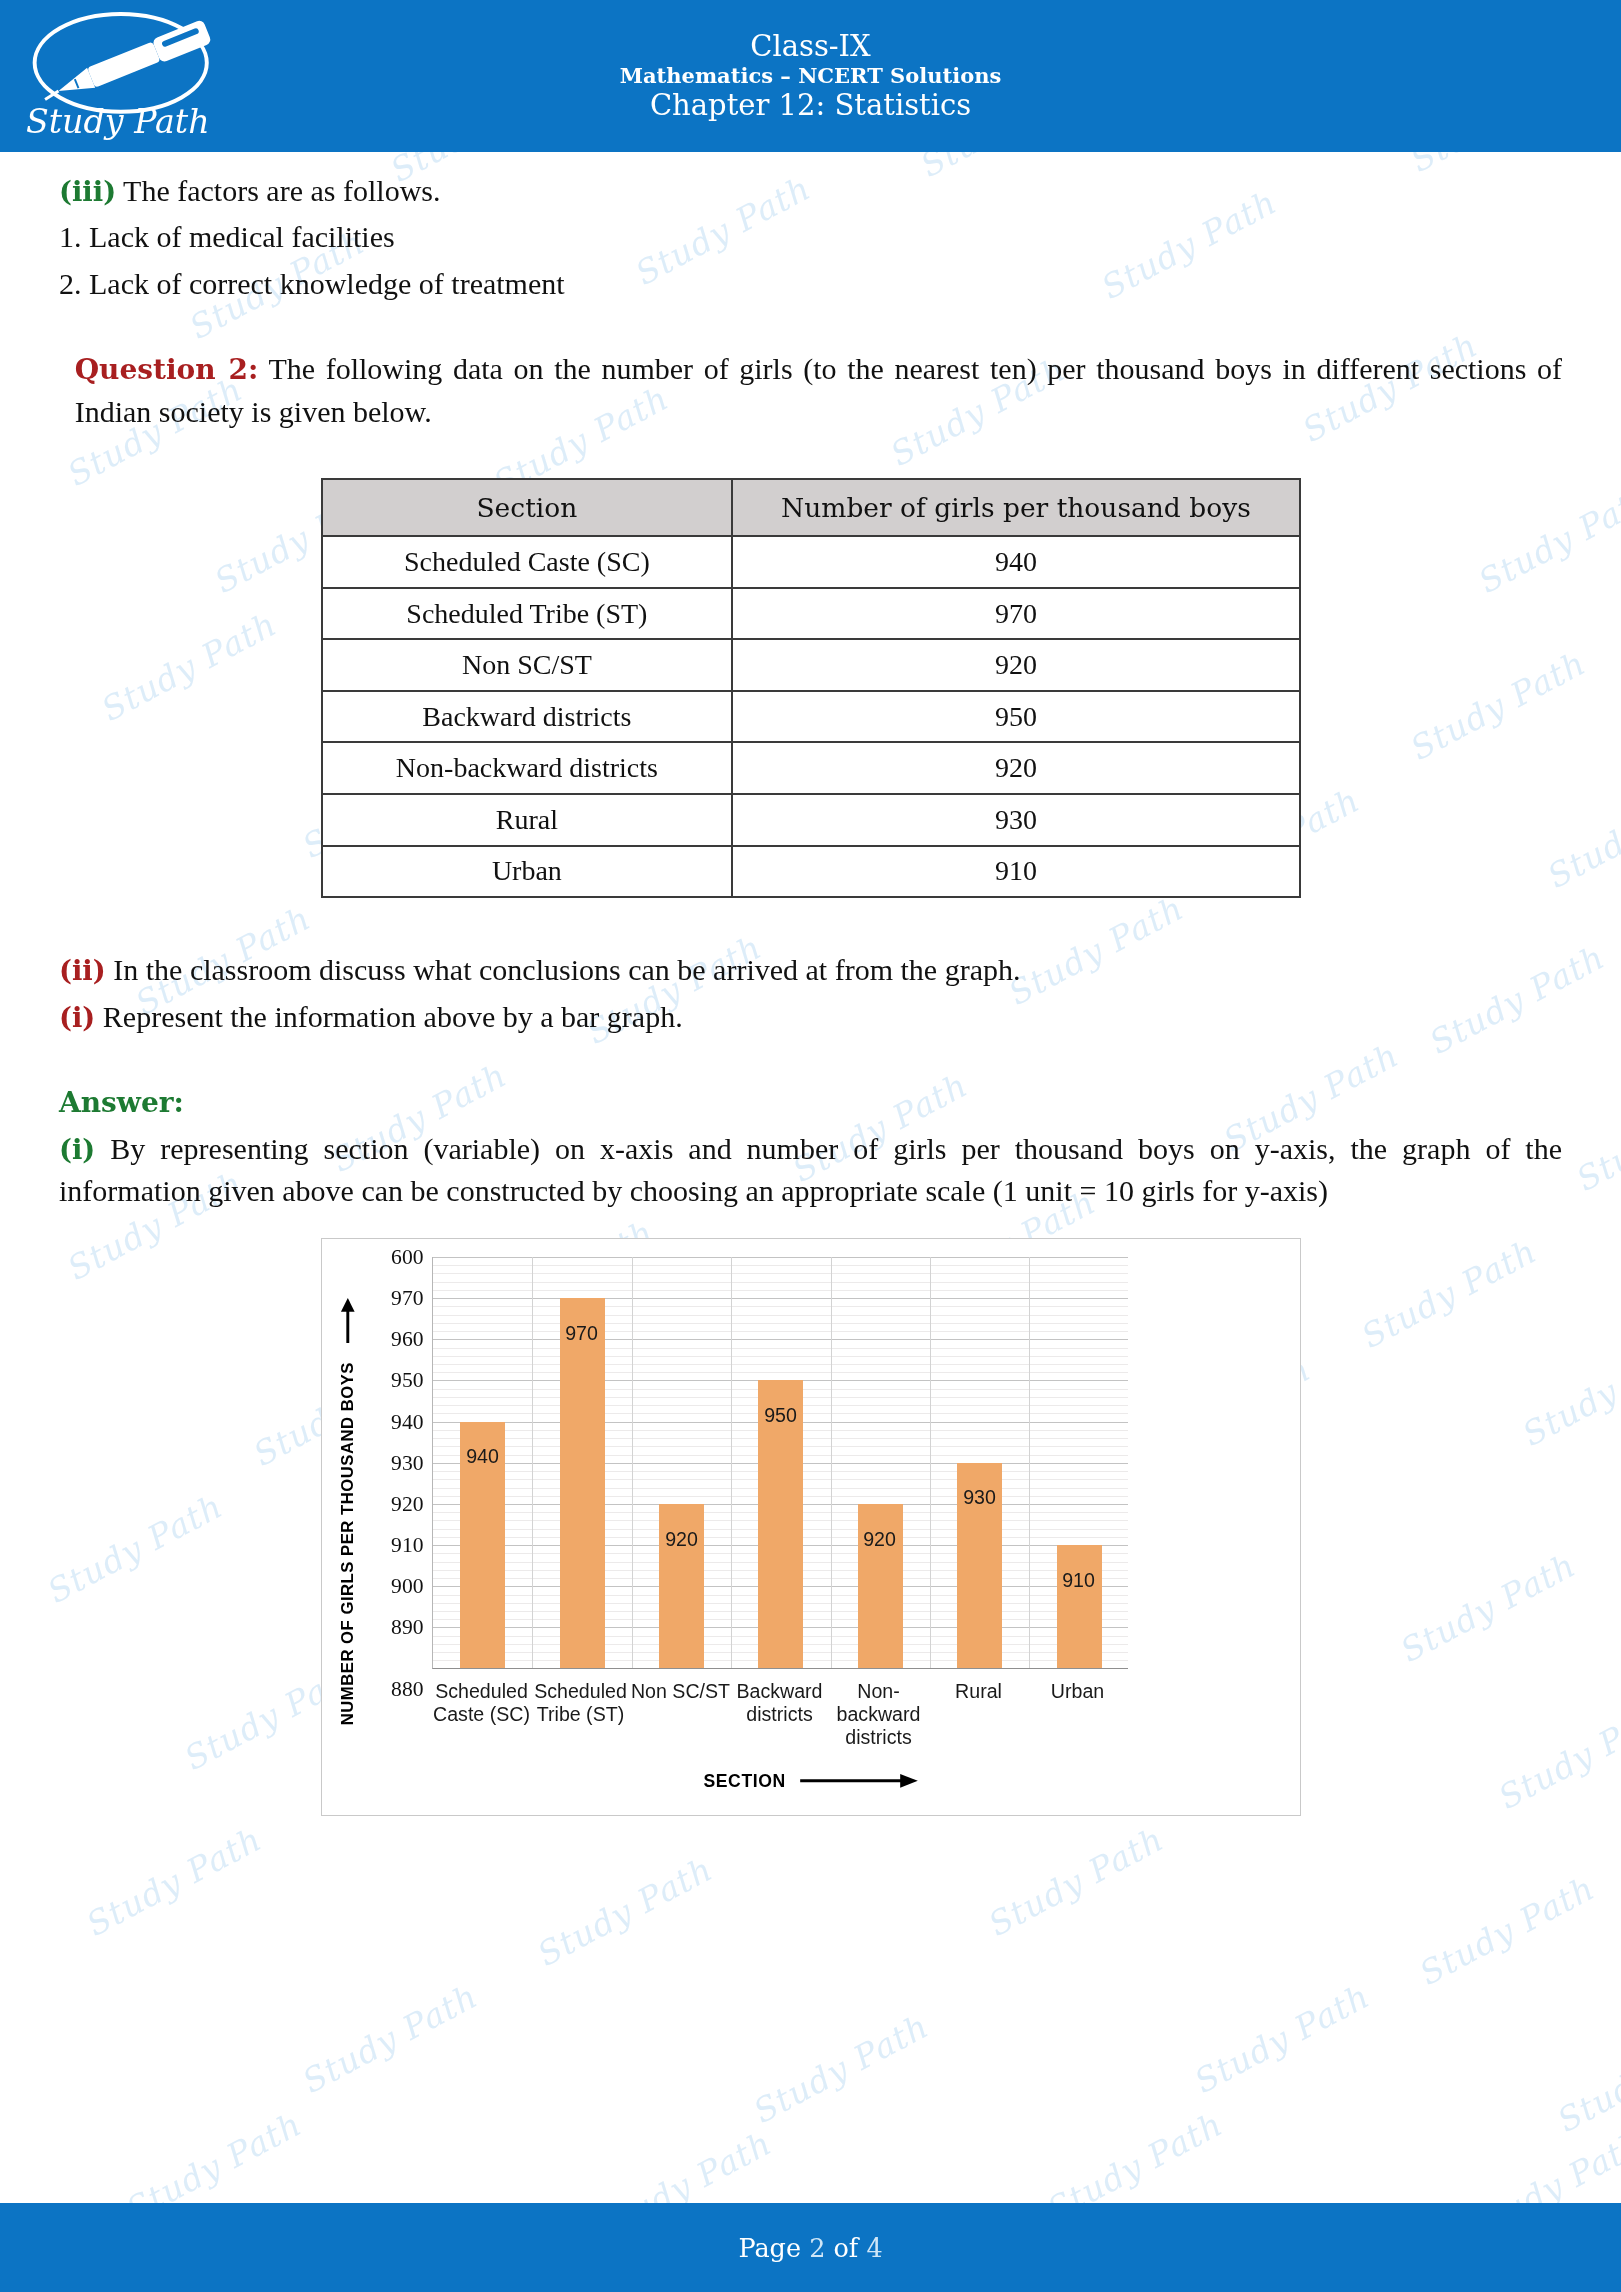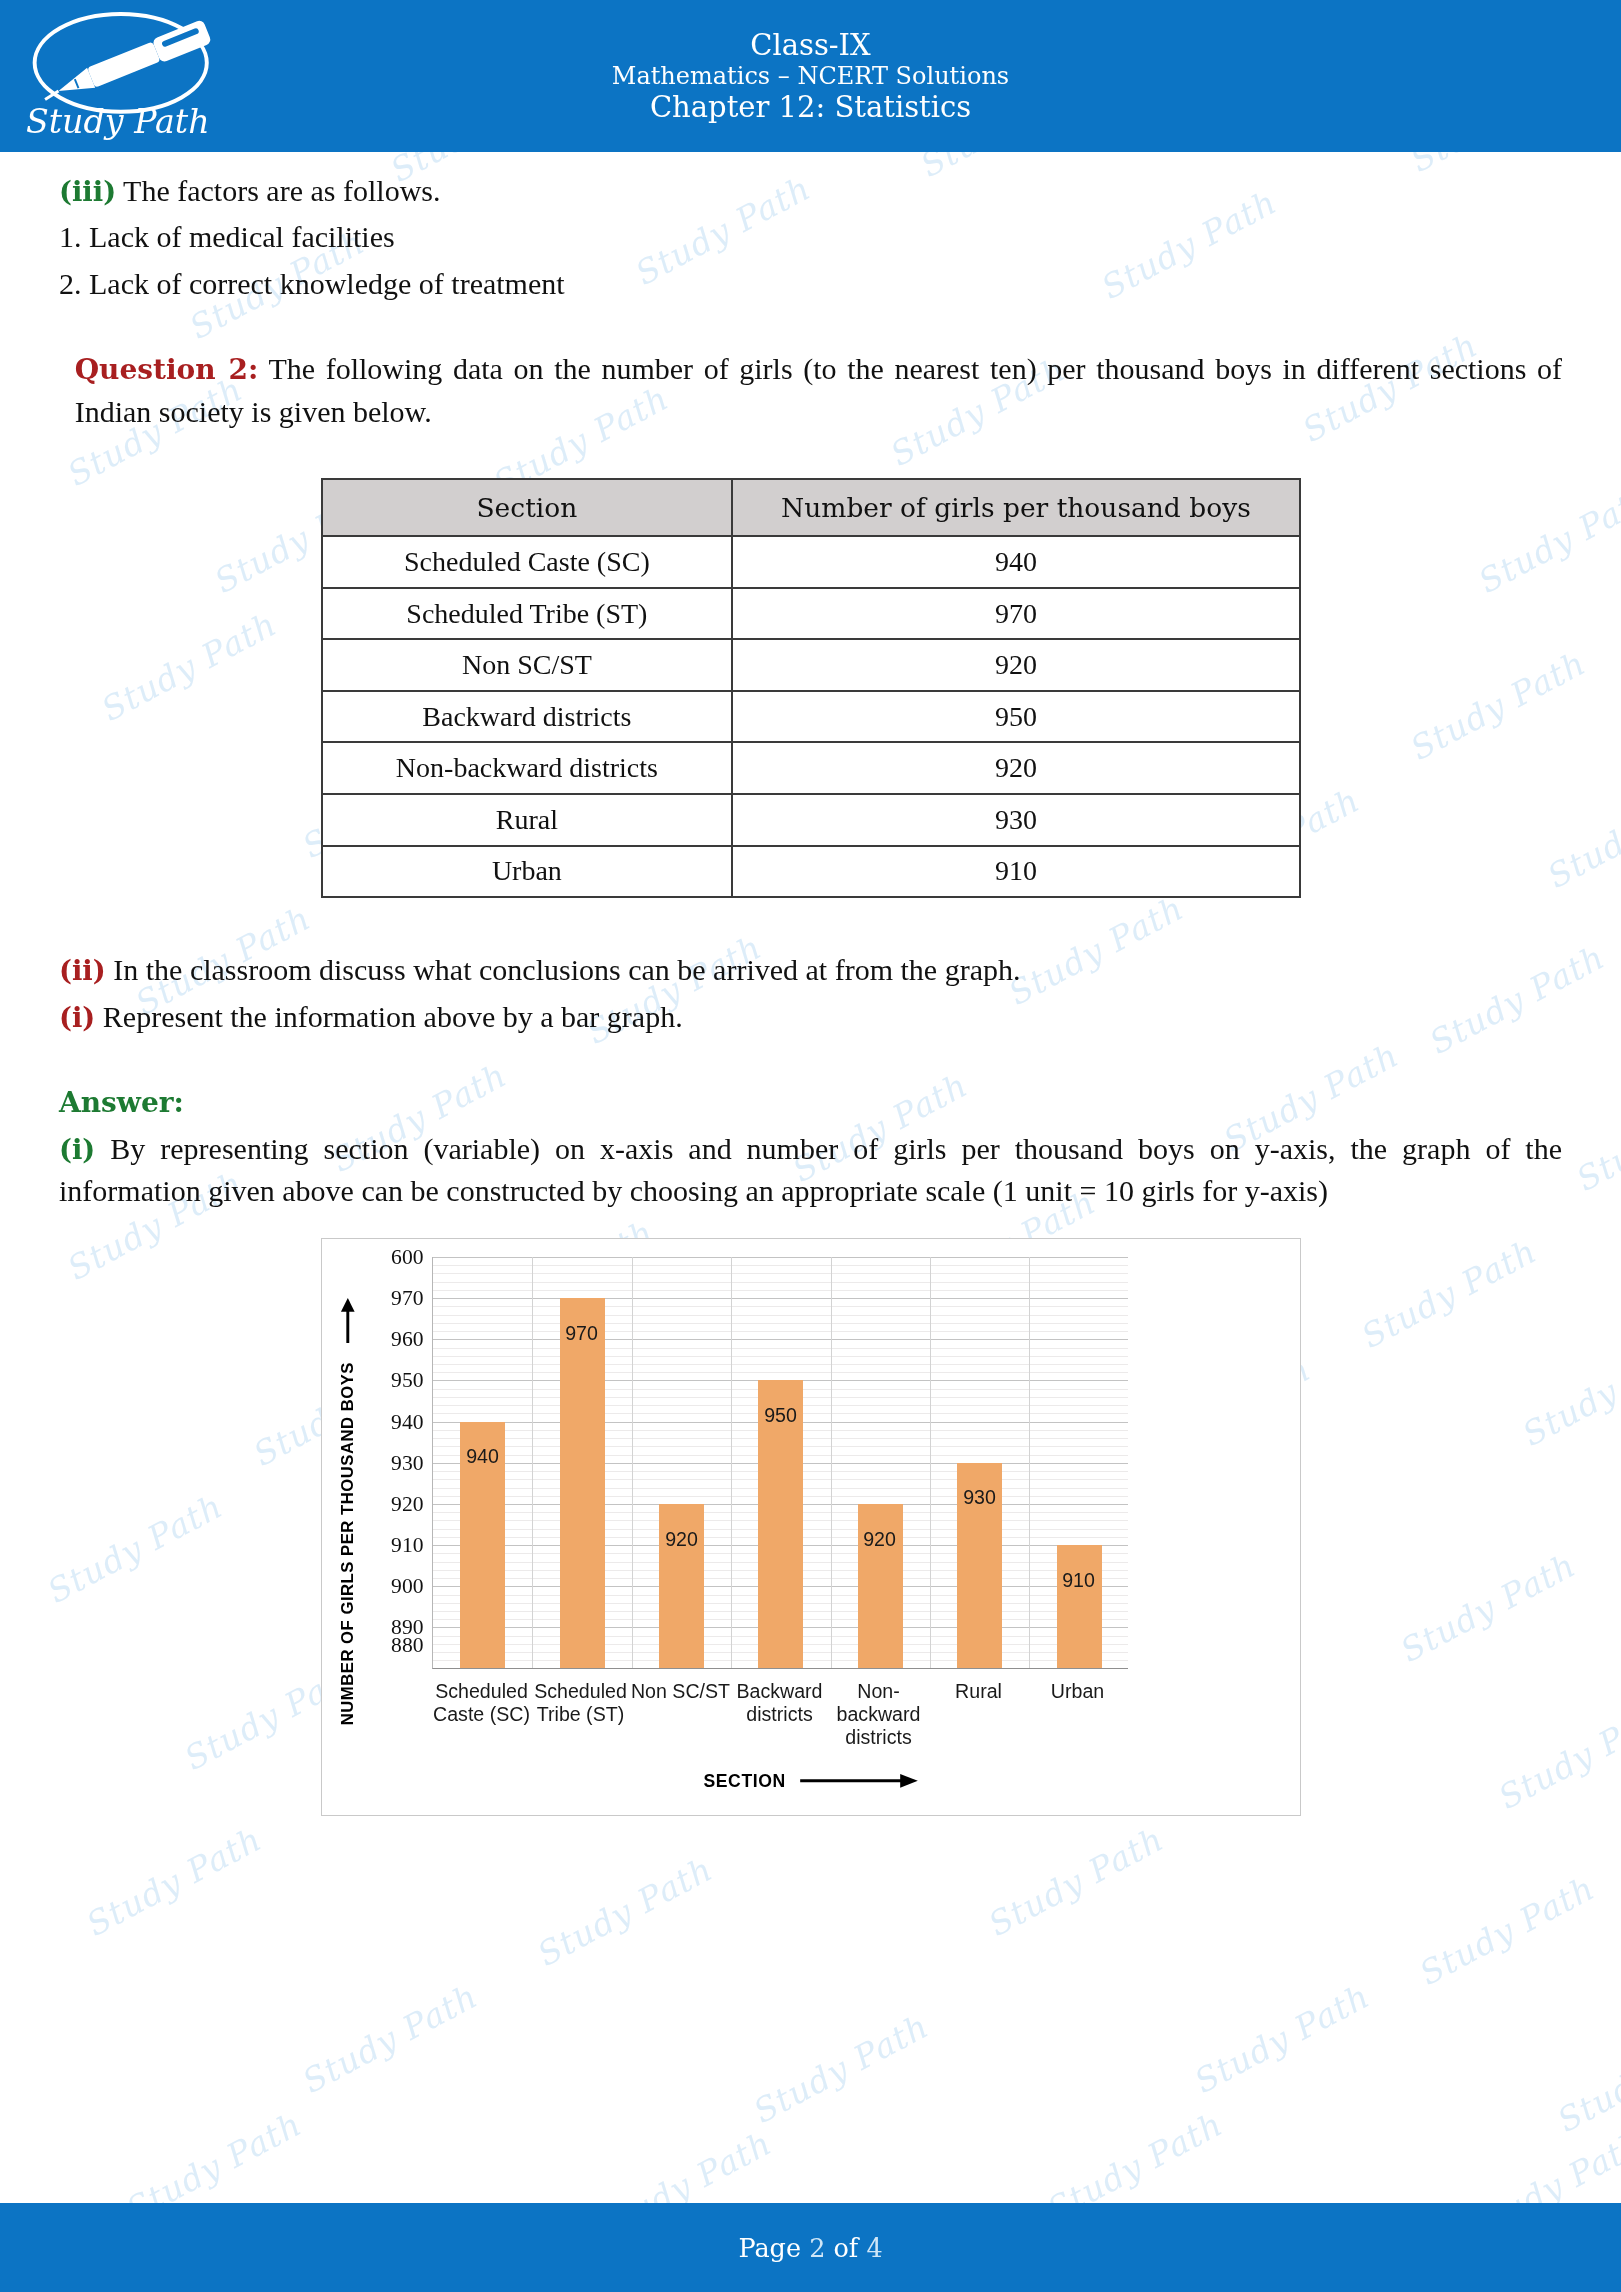--- a/index.html
+++ b/index.html
@@ -35,21 +35,21 @@
     overflow:hidden;
   }
   #logo-wrap { position:absolute; left:17.6px; top:3.9px; width:225px; height:149px; }
   #logo-wrap svg { display:block; }
   #header-titles {
     width:100%; text-align:center;
     font-family:"DejaVu Serif", serif;
     line-height:1.18;
   }
   #header-titles .ht1 { font-size:29px; }
-  #header-titles .ht2 { font-size:24px; }
+  #header-titles .ht2 { font-size:21px;font-weight:bold; }
   #header-titles .ht3 { font-size:29px; }
 
   
   #content {
     position:relative; z-index:2;
     padding:17.6px 59px 0 59px;
     font-size:30px;
     color:#111;
     line-height:1.42;
   }
@@ -380,21 +380,21 @@
           <div class="ytick" style="top: 0px;">600</div>
           <div class="ytick" style="top: 41px;">970</div>
           <div class="ytick" style="top: 82px;">960</div>
           <div class="ytick" style="top: 123px;">950</div>
           <div class="ytick" style="top: 165px;">940</div>
           <div class="ytick" style="top: 206px;">930</div>
           <div class="ytick" style="top: 247px;">920</div>
           <div class="ytick" style="top: 288px;">910</div>
           <div class="ytick" style="top: 329px;">900</div>
           <div class="ytick" style="top: 370px;">890</div>
-          <div class="ytick" style="top: 388px;">880</div>
+          <div class="ytick" style="top: 432px;">880</div>
         </div>
       <div id="plot">
           <div class="gridline-minor" style="top: 403px;"></div>
           <div class="gridline-minor" style="top: 395px;"></div>
           <div class="gridline-minor" style="top: 387px;"></div>
           <div class="gridline-minor" style="top: 379px;"></div>
           <div class="gridline-minor" style="top: 370px;"></div>
           <div class="gridline-minor" style="top: 362px;"></div>
           <div class="gridline-minor" style="top: 354px;"></div>
           <div class="gridline-minor" style="top: 346px;"></div>

